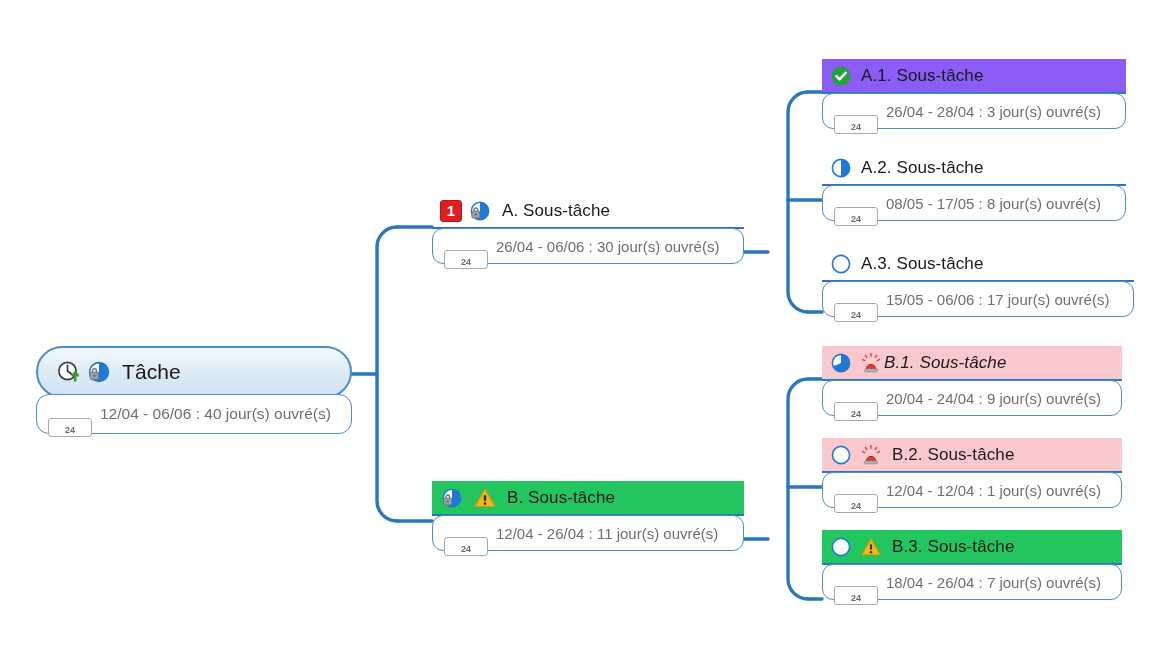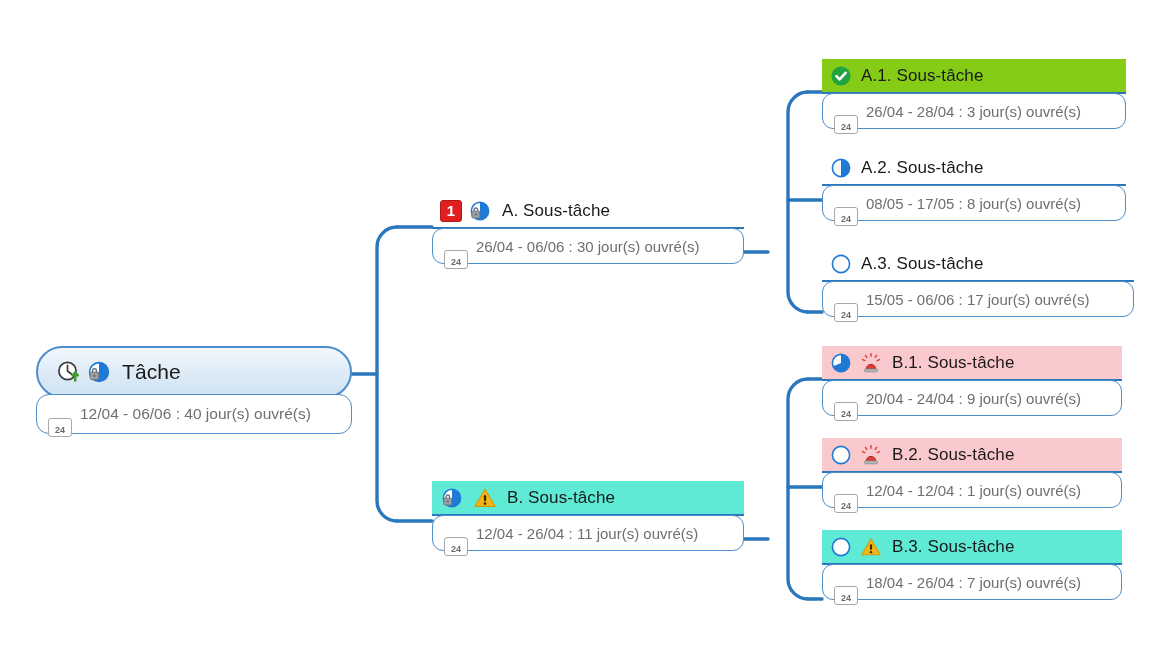--- a/index.html
+++ b/index.html
@@ -83,40 +83,40 @@
   }
   .root .node-title .label { margin-left: 10px; }
   .root .node-detail {
     height: 40px;
     border-radius: 13px;
     margin-top: -4px;
     font-size: 15.5px;
   }
 
   
-  .bg-green  { background: #84cc16; text-align: center; }
-  .bg-yellow { background: #5eead4; }
+  .bg-green  { background: #8b5cf6; text-align: center; }
+  .bg-yellow { background: #22c55e; }
   .bg-pink   { background: #fac9cd; }
   .bg-none   { background: transparent; }
 
   
   .icon {
     display: inline-block;
     flex: 0 0 auto;
     position: relative;
     line-height: 0;
   }
   .ico-22 { width: 22px; height: 22px; }
   .ico-26 { width: 26px; height: 26px; }
   .ico-24 { width: 24px; height: 24px; }
   .icon + .icon { margin-left: 4px; }
 
   
   .cal {
-    width: 24px; height: 19px;
+    width: 44px; height: 19px;
     border: 1.3px solid #a8a8a8;
     border-radius: 3px;
     background: #ffffff;
     box-sizing: border-box;
     overflow: hidden;
     position: relative;
     flex: 0 0 auto;
     margin-top: 26px;
   }
   .cal .cal-top {
@@ -340,21 +340,21 @@
             <path d="M11 1.6 V4.2"></path>
               <path d="M5.4 3.4 L6.8 5.4"></path>
               <path d="M16.6 3.4 L15.2 5.4"></path>
             <path d="M2.6 7.6 L4.8 8.6"></path>
               <path d="M19.4 7.6 L17.2 8.6"></path>
           </g>
           <path d="M6.2 17.2 a4.8 4.8 0 0 1 9.6 0 Z" fill="#e03a3a" stroke="#b01f1f" stroke-width="1"></path>
           <rect x="4.4" y="17" width="13.2" height="2.8" rx="1.2" fill="#b8b8b8" stroke="#8d8d8d" stroke-width="0.9"></rect>
         </svg>
       </span>
-      <span class="label" style="margin-left:10px;">B.1. Sous-tâche</span>
+      <span class="label" style="margin-left:2px;font-style:italic;">B.1. Sous-tâche</span>
       <span class="title-rule" style="width:300px;"></span>
     </div>
     <div class="node-detail" style="width:300px;">
       <span class="cal">
         <span class="cal-top"></span>
         <span class="cal-num">24</span>
       </span>
       <span class="detail-text">20/04 - 24/04 : 9 jour(s) ouvré(s)</span>
     </div>
   </div>

